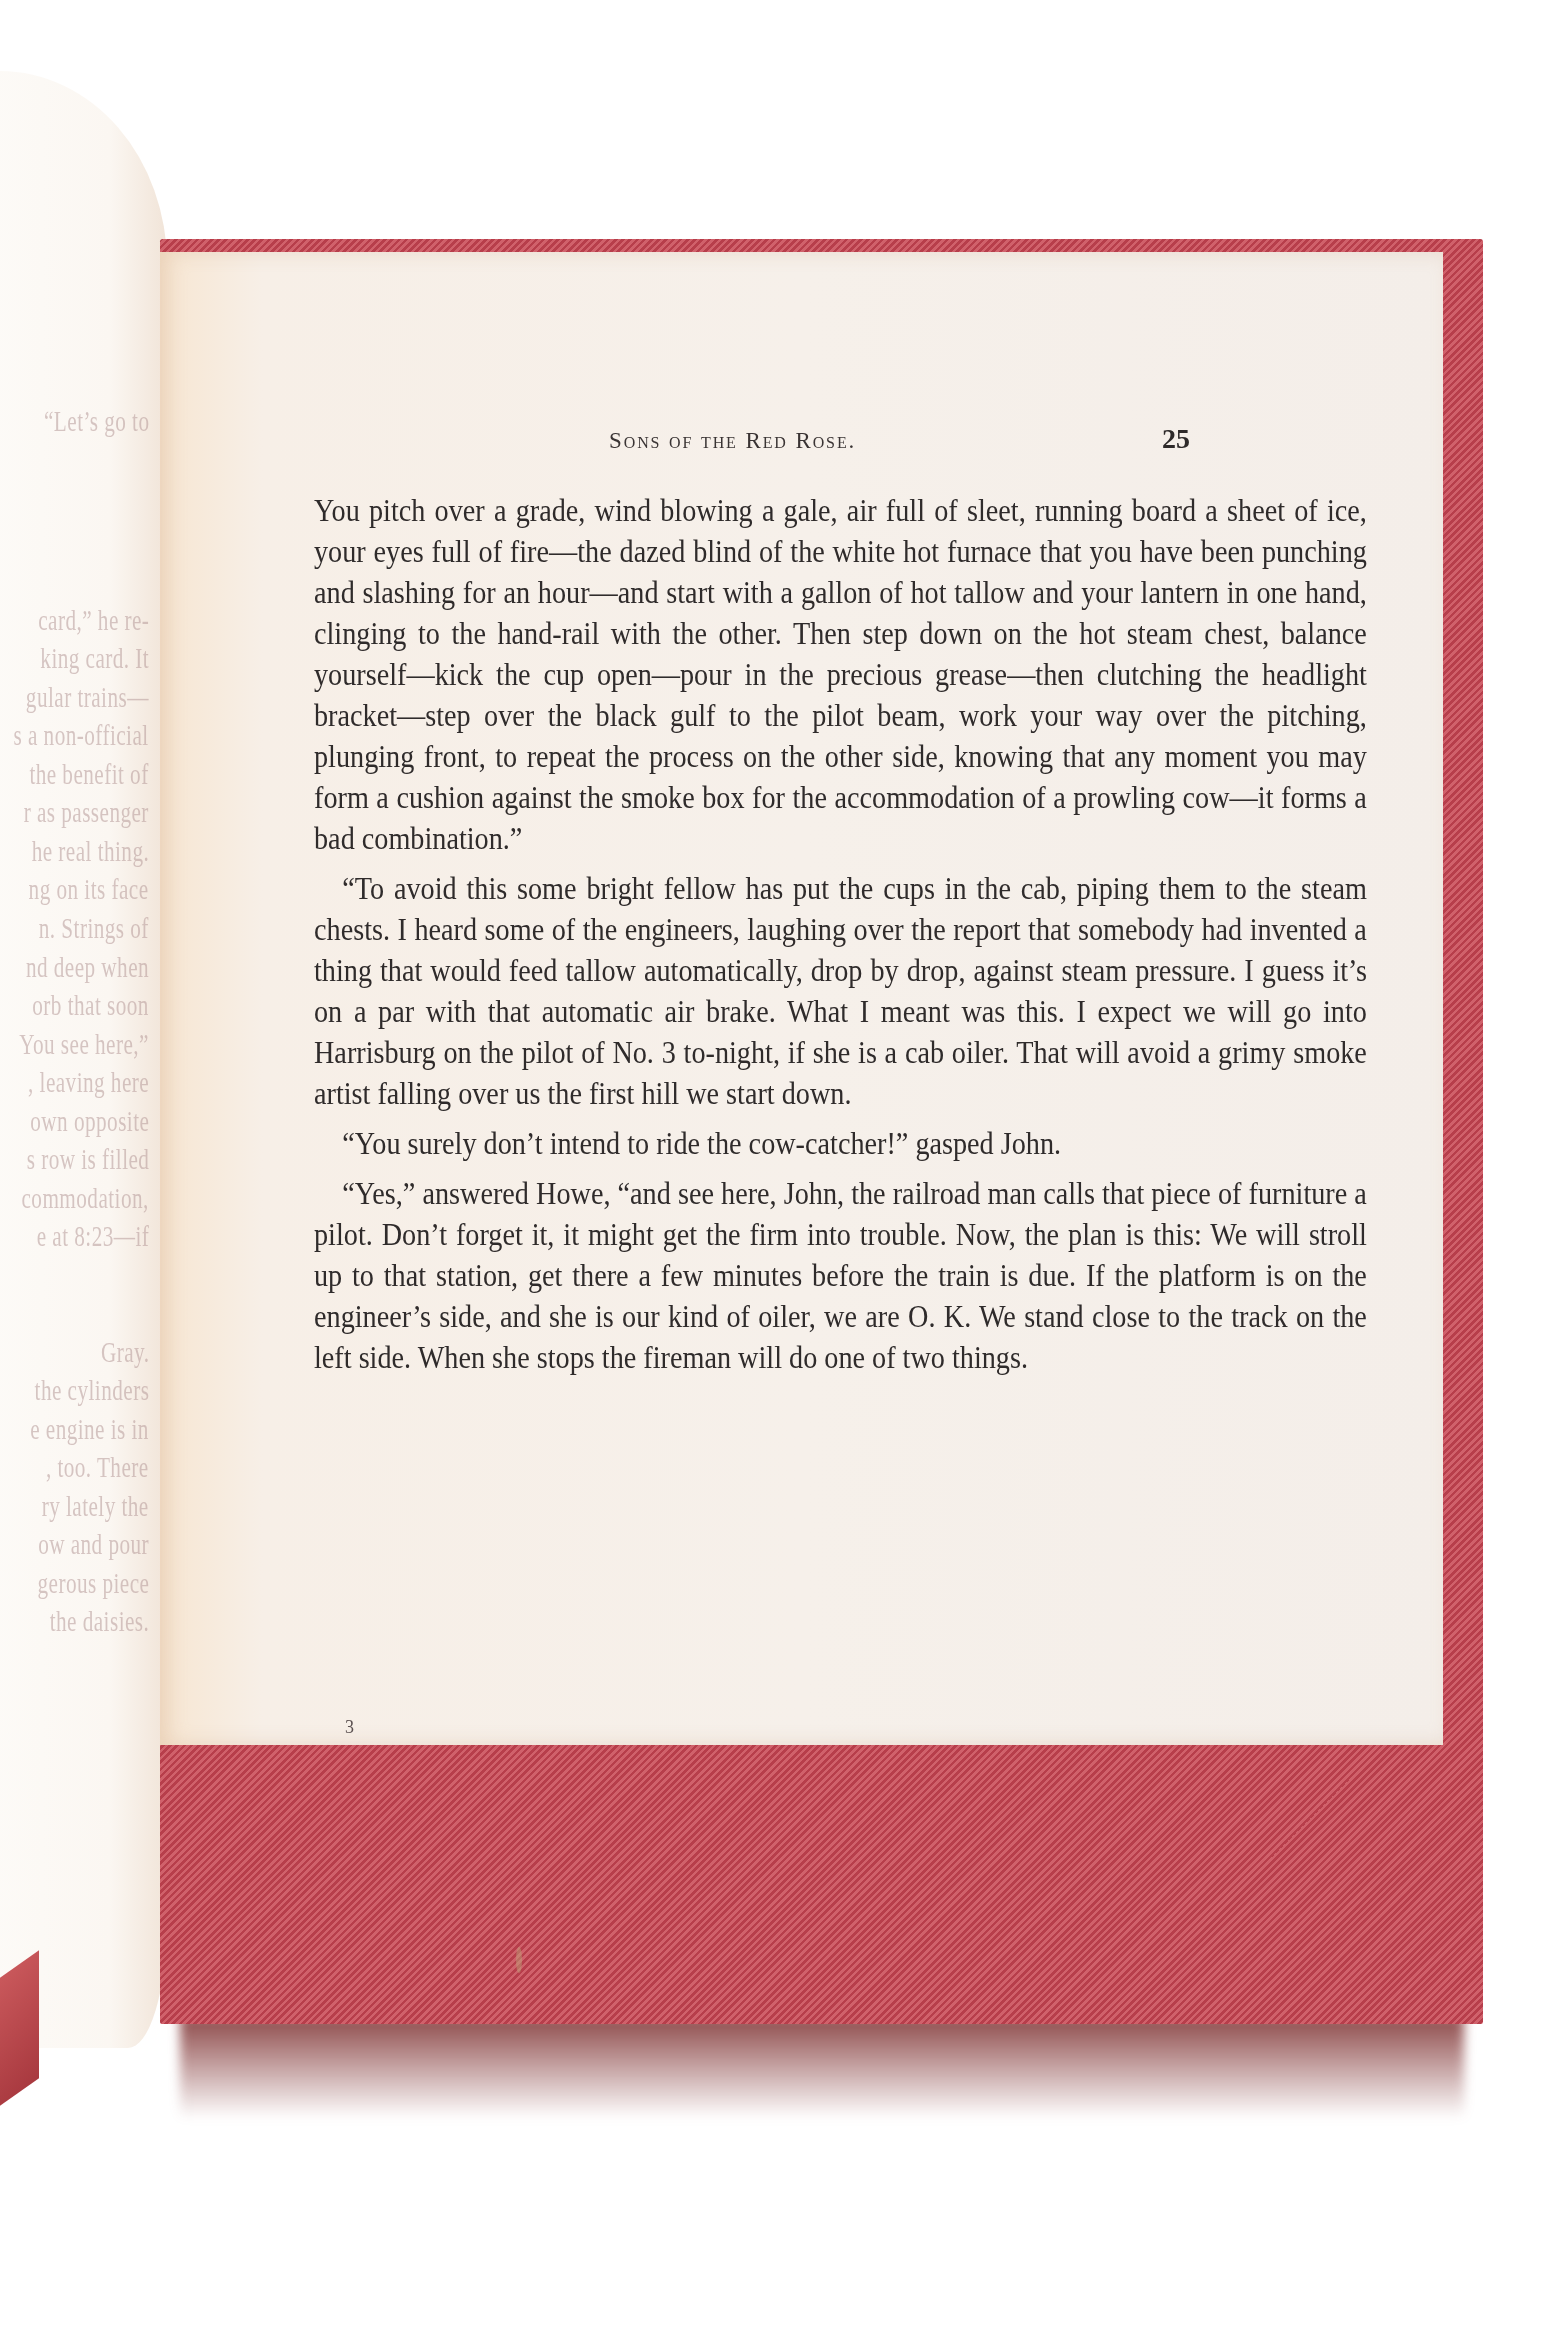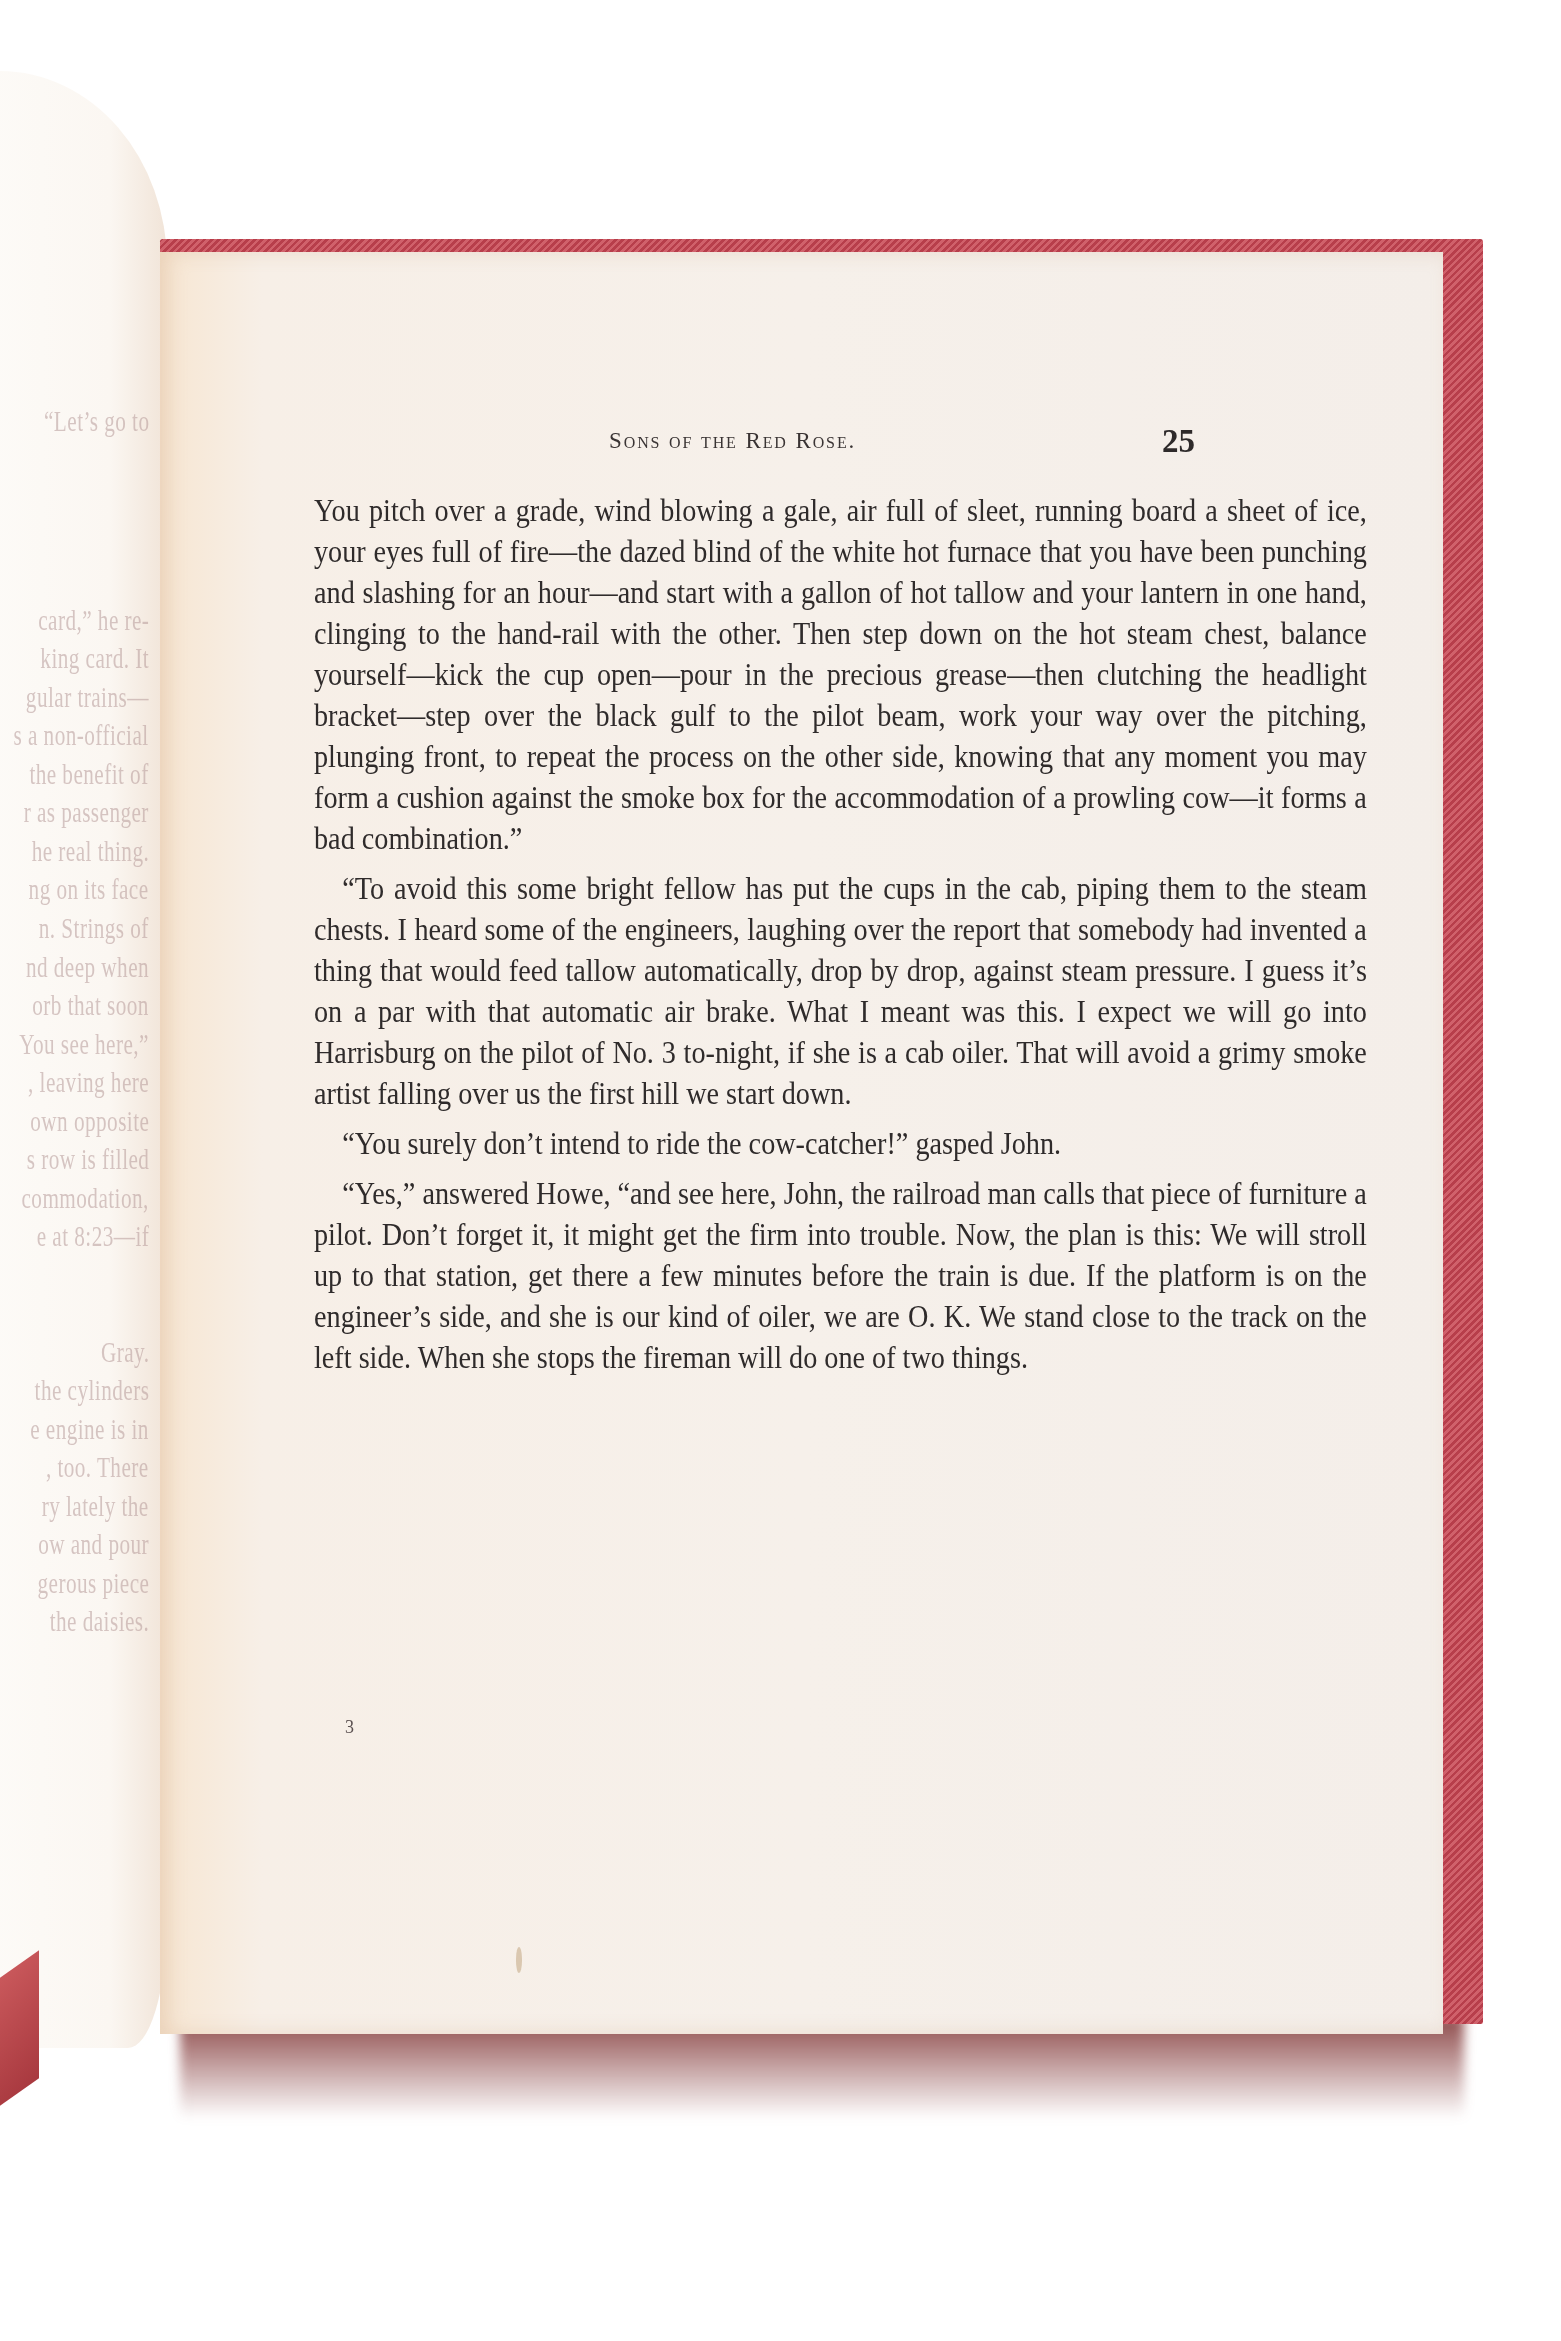--- a/index.html
+++ b/index.html
@@ -64,38 +64,38 @@
       height: 103px;
       background: linear-gradient(180deg, rgba(120,40,40,0.85), rgba(255,255,255,0));
       filter: blur(5.1px);
     }
     
     .right-page {
       position: absolute;
       left: 160px;
       top: 252px;
       width: 1283px;
-      height: 1782px;
+      height: 1493px;
       background: linear-gradient(90deg, #f7e6d2 0%, #f7efe7 8%, #f6f0ea 50%, #f4eee9 100%);
       box-shadow: inset 7.7px 0 19px rgba(200,150,110,0.25);
     }
     .running-head {
       position: absolute;
       top: 176px;
       left: 449px;
       font-size: 23px;
       font-variant: small-caps;
       letter-spacing: 1.9px;
       color: #3a3434;
     }
     .page-number {
       position: absolute;
       top: 171px;
       left: 1002px;
-      font-size: 33px;
+      font-size: 28px;
       font-weight: bold;
       color: #2e2a2a;
     }
     .text-block {
       position: absolute;
       left: 154px;
       top: 238px;
       width: 1053px;
       color: #2f2b2b;
       font-size: 31px;

